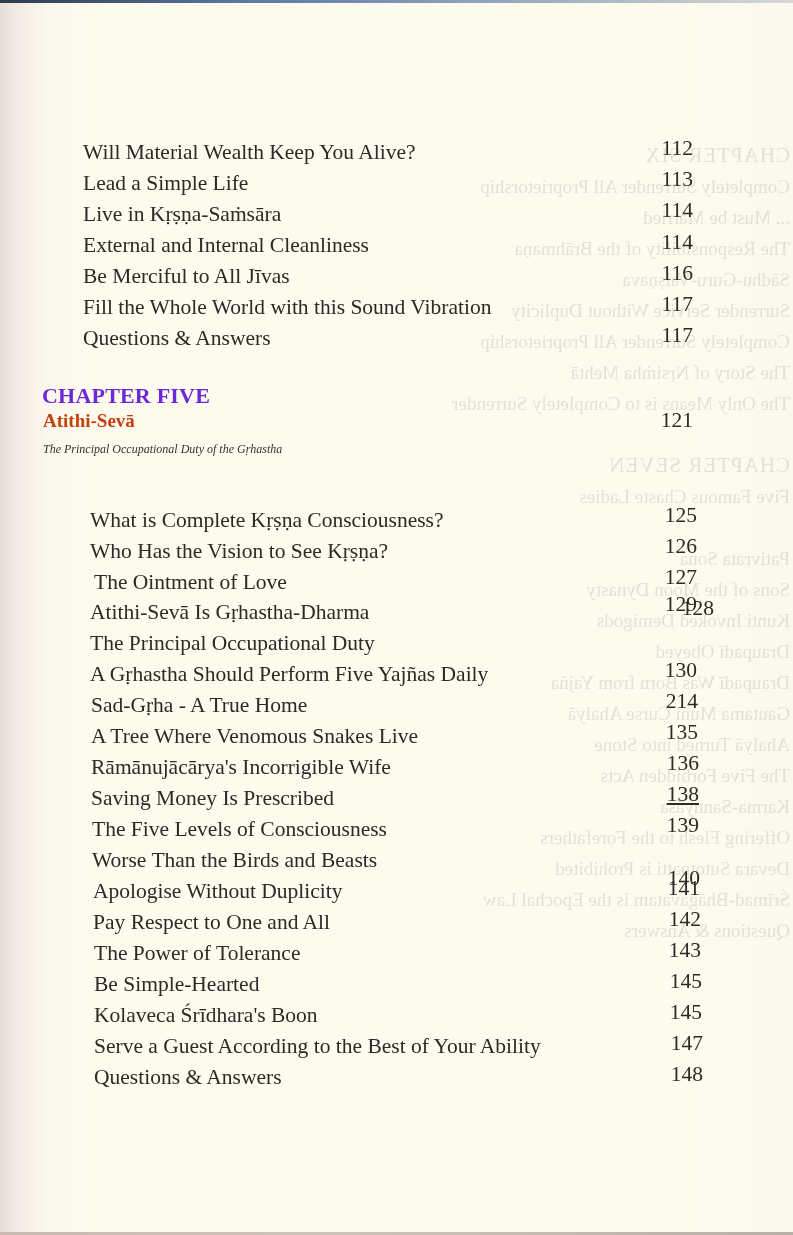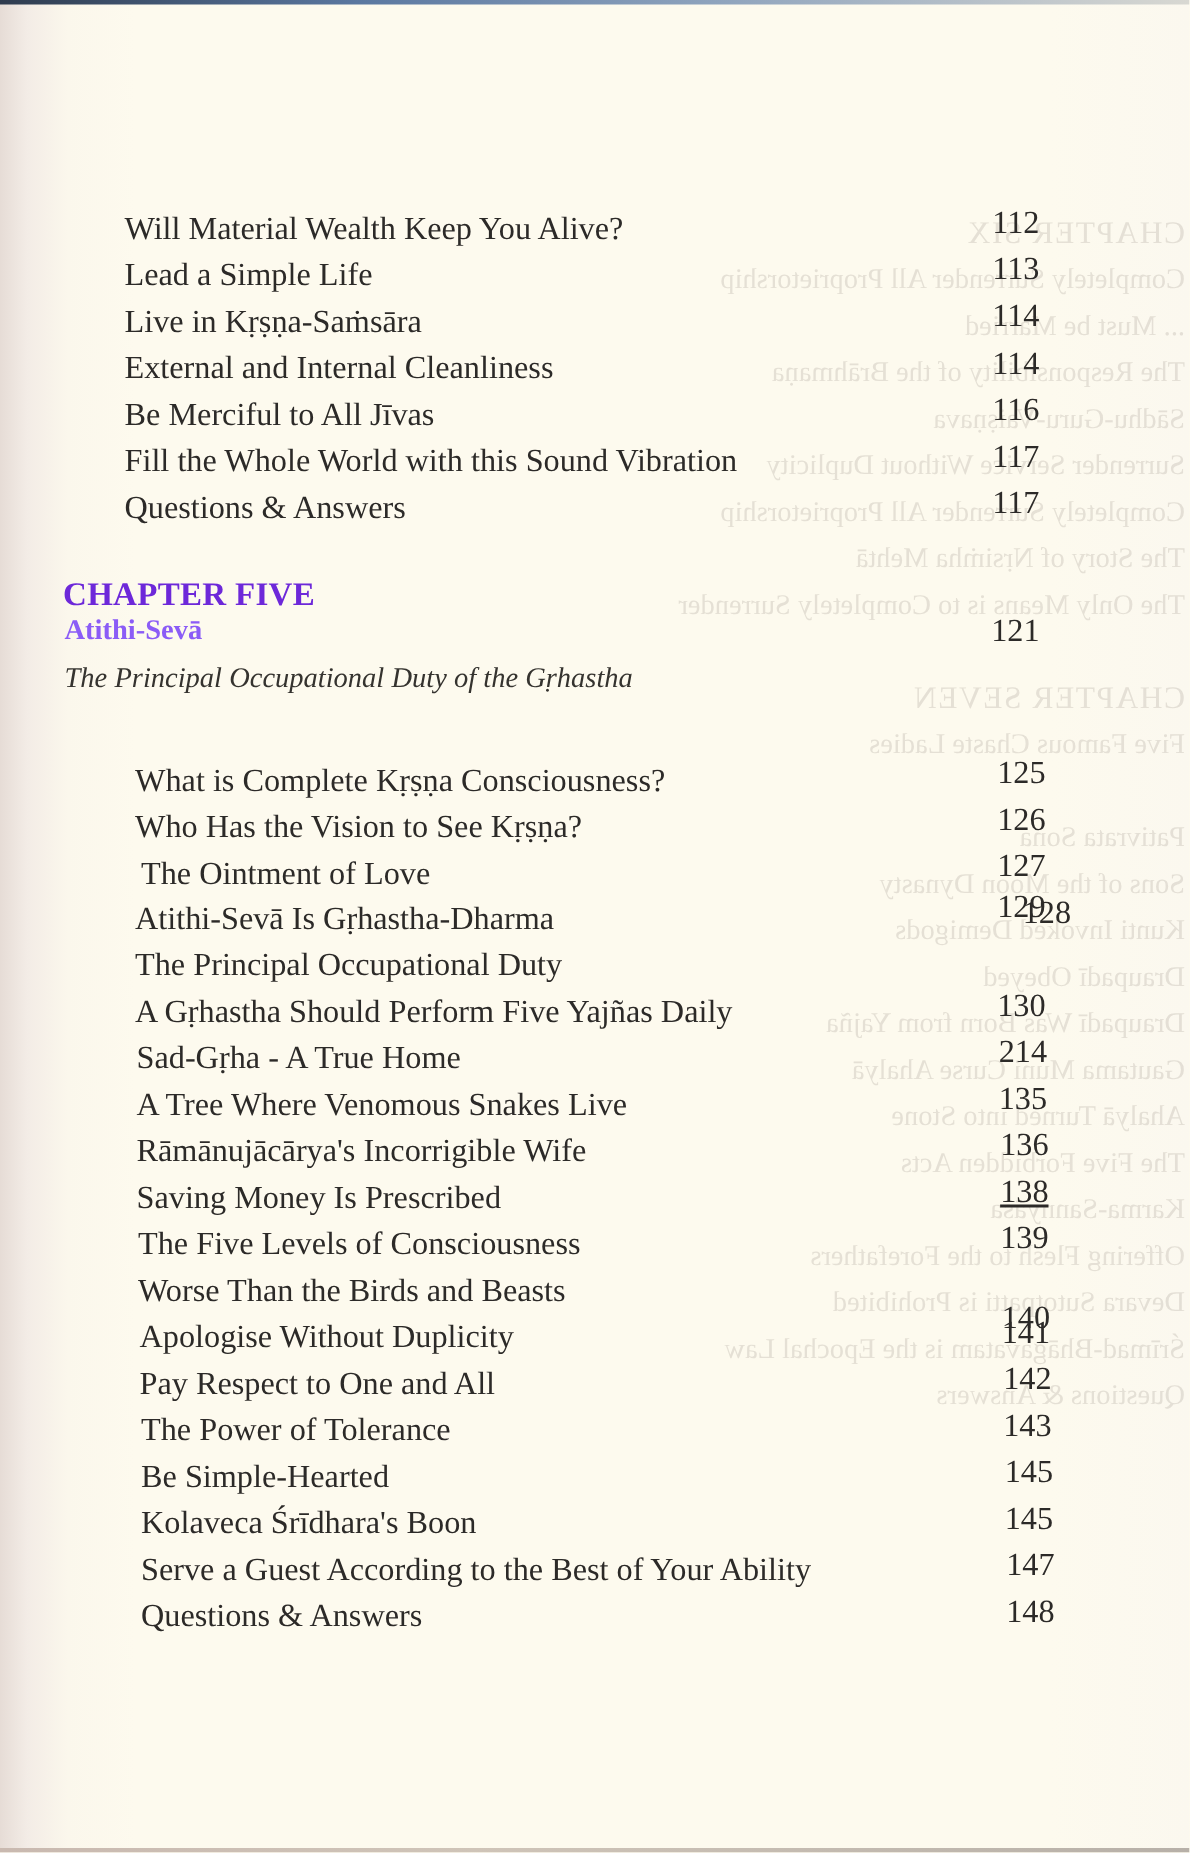--- a/index.html
+++ b/index.html
@@ -79,27 +79,27 @@
       font-weight: bold;
       letter-spacing: 0.2px;
       color: #6d28d9;
     }
     .chapter-name {
       position: absolute;
       left: 43px;
       top: 410px;
       font-size: 19px;
       font-weight: bold;
-      color: #8b5cf6;
+      color: #c2410c;
     }
     .chapter-sub {
       position: absolute;
       left: 43px;
       top: 442px;
-      font-size: 19px;
+      font-size: 12px;
       font-style: italic;
       color: #35332f;
     }
   </style>
 </head>
 <body>
 
 <div class="page"></div>
 <div class="top-edge"></div>
 <div class="bottom-edge"></div>

